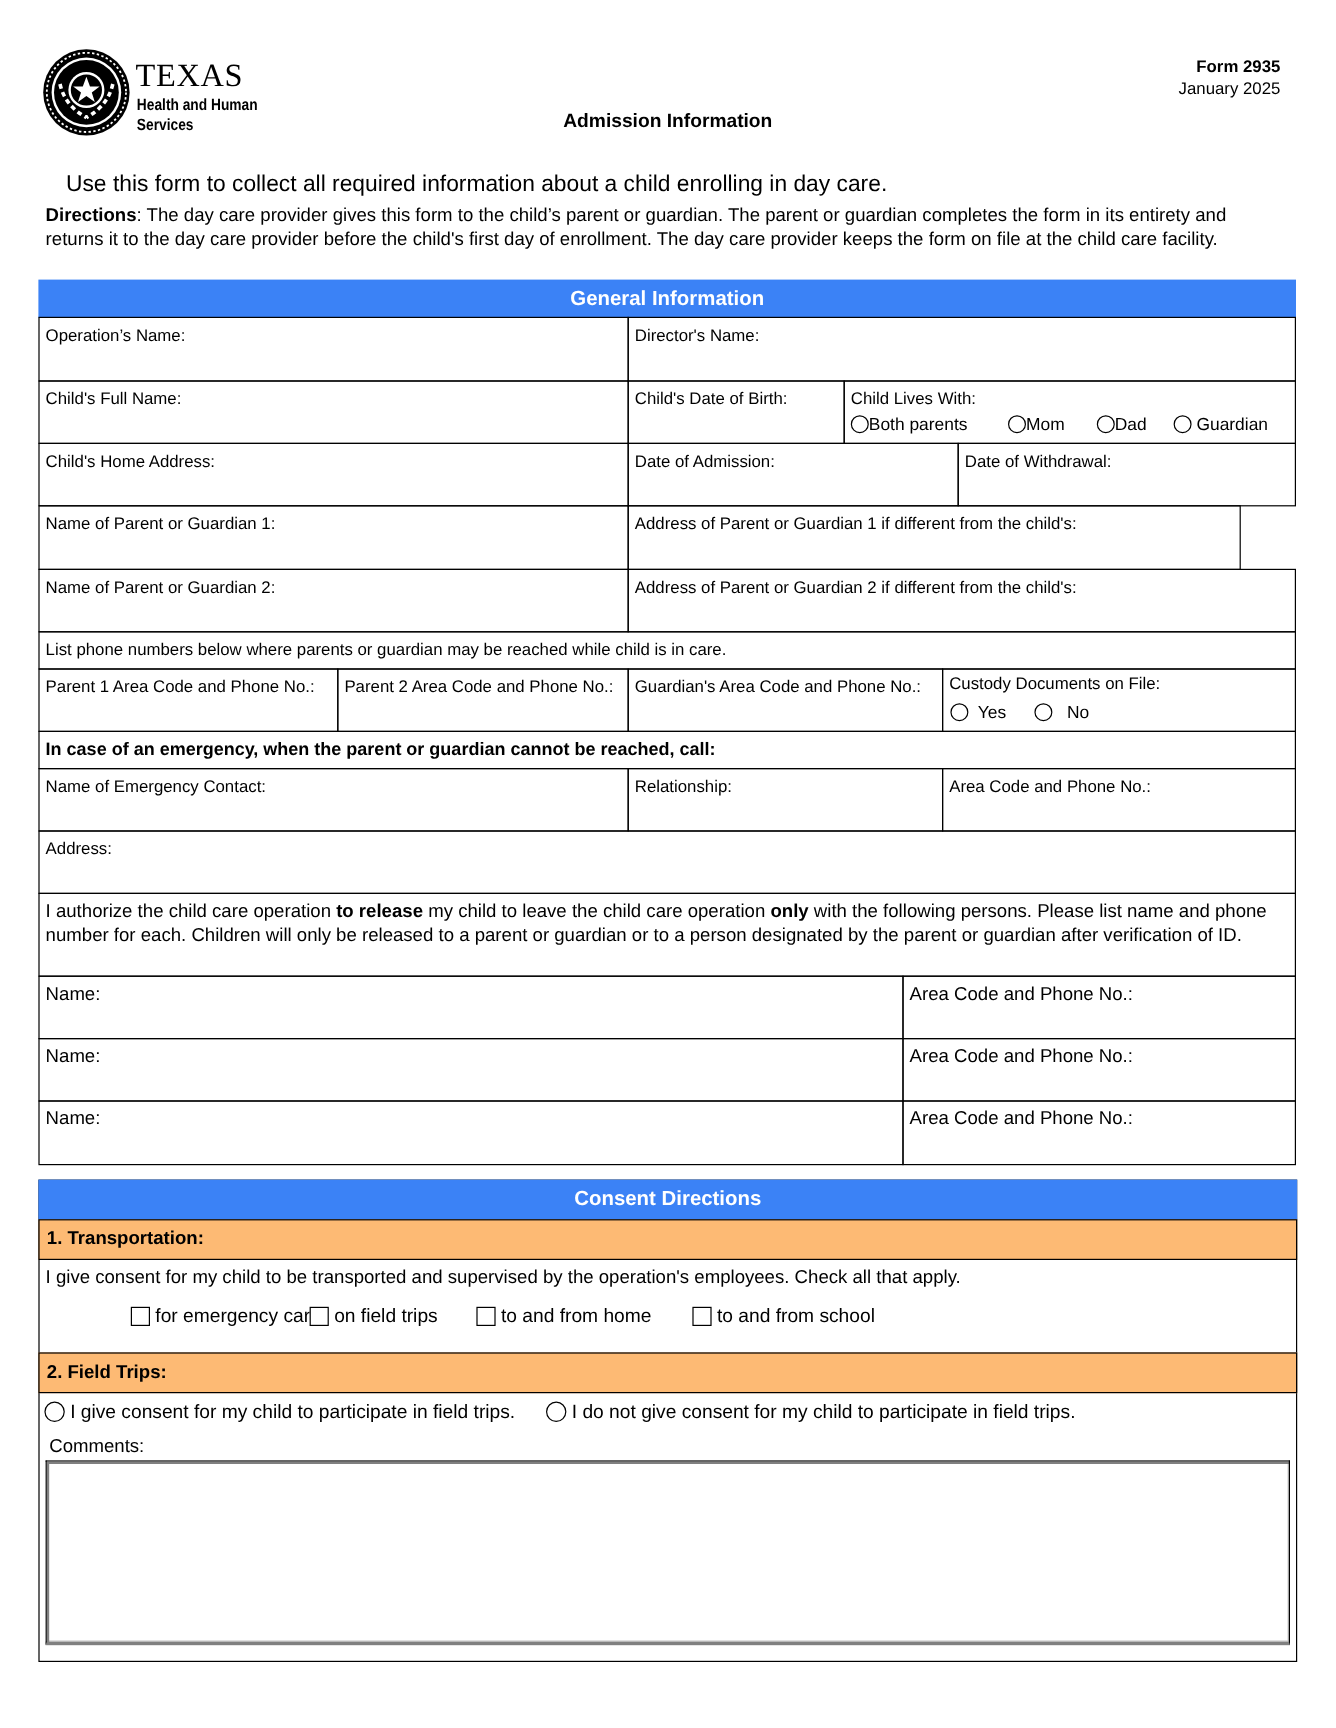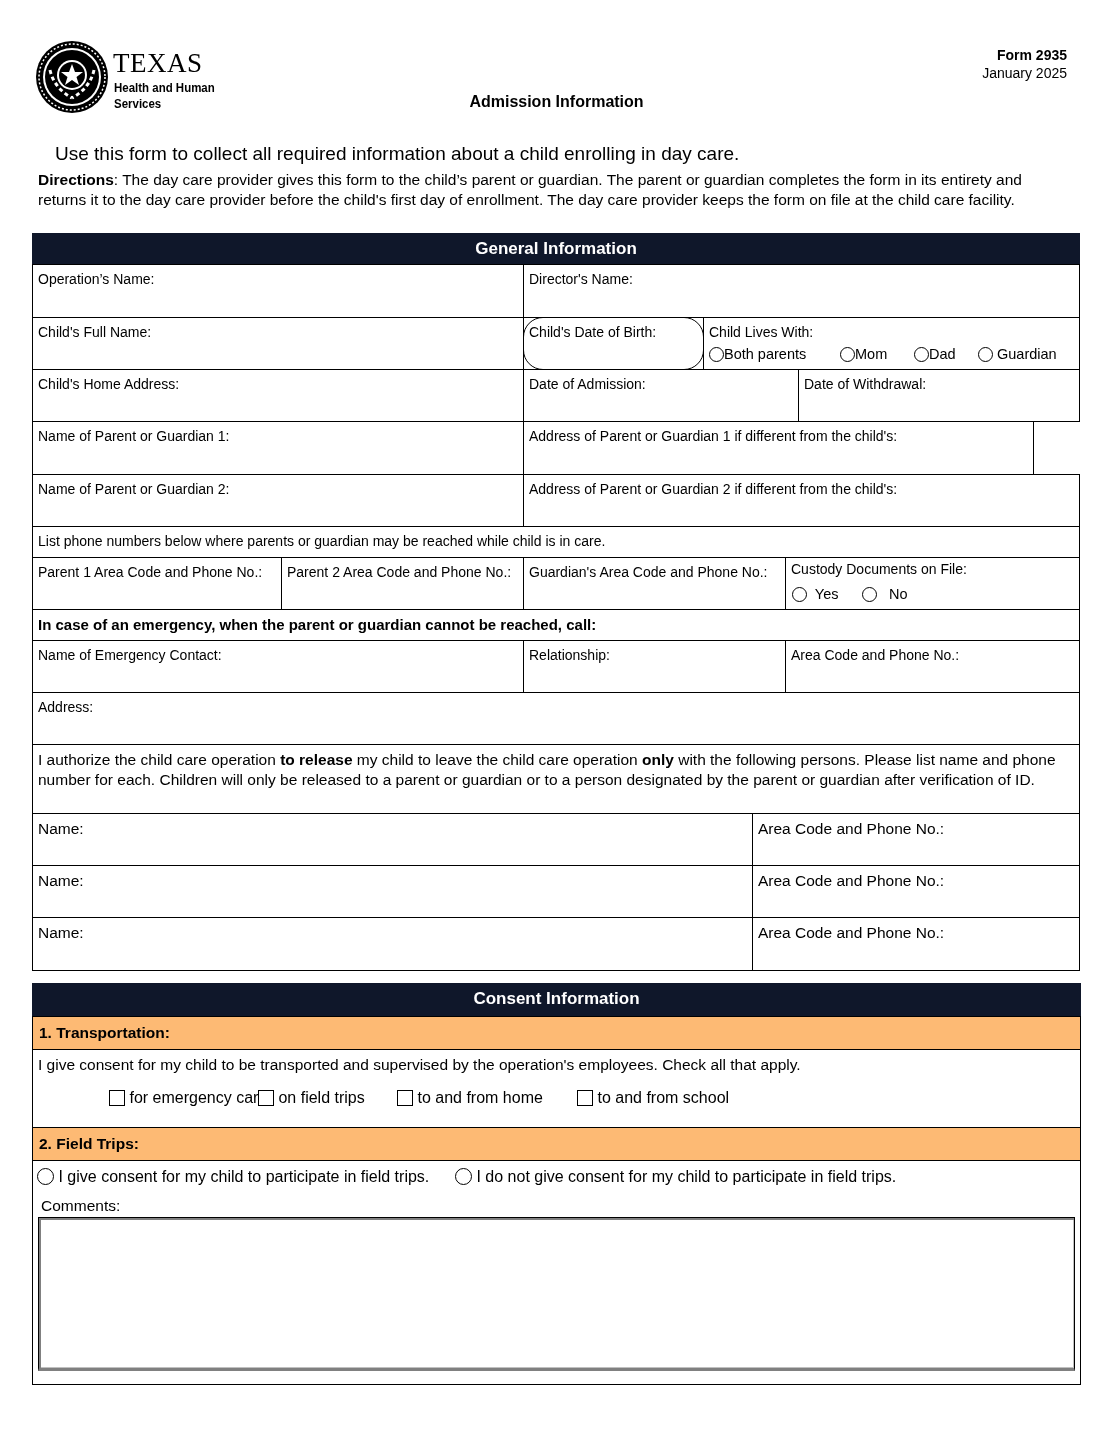--- a/index.html
+++ b/index.html
@@ -7,21 +7,21 @@
   .abs { position:absolute; }
   .logo { left:35px; top:40px; width:200px; height:78px; }
   .seal { position:absolute; left:0; top:0; width:74px; height:74px; }
   .logo-texas { position:absolute; left:78px; top:8px; font-family:"Liberation Serif", serif; font-size:27px; letter-spacing:0.5px; }
   .logo-sub { position:absolute; left:79px; top:40px; font-size:13.5px; font-weight:bold; line-height:16px; font-family:"Liberation Sans", sans-serif; transform:scaleX(0.85); transform-origin:left top; }
   .form-no { right:46px; top:47px; font-size:14px; font-weight:bold; text-align:right; }
   .form-date { right:46px; top:65px; font-size:14px; text-align:right; }
   .title { left:0; width:1113px; top:93px; text-align:center; font-size:16px; font-weight:bold; }
   .intro { left:38px; top:143px; font-size:19px;margin-left:17px; }
   .directions { left:38px; top:170px; width:1020px; font-size:15.5px; line-height:19.5px; }
-  .section-bar { left:32px; width:1048px; height:32px; background:#0f172a; color:#fff; font-weight:bold; font-size:17px; text-align:center; line-height:32px; }
+  .section-bar { left:32px; width:1048px; height:32px; background:#3b82f6; color:#fff; font-weight:bold; font-size:17px; text-align:center; line-height:32px; }
   .sub-bar { left:32px; width:1046px; height:32px; background:#fdba74; border:1px solid #000; font-weight:bold; font-size:15.5px; line-height:32px; padding-left:6px; box-sizing:border-box; width:1049px; }
   .cell { position:absolute; border:1px solid #000; box-sizing:border-box; }
   .lbl { position:absolute; left:5px; top:6px; font-size:14px; white-space:nowrap; }
   .lbl-lg { font-size:15.5px; }
   .radio { display:inline-block; width:15px; height:15px; border:1px solid #000; border-radius:50%; vertical-align:-3px; box-sizing:border-box; background:#fff; }
   .check { display:inline-block; width:16px; height:16px; border:1px solid #000; vertical-align:-3px; box-sizing:border-box; background:#fff; }
   .opt { position:absolute; font-size:14.5px; white-space:nowrap; }
   .opt-lg { font-size:16px; }
   .comments-box { left:38px; top:1217px; width:1037px; height:154px; border:1px solid #000; box-shadow: inset 2px 2px 0 #808080, inset -1px -1px 0 #c0c0c0; box-sizing:border-box; border-bottom:3px solid #808080; }
 </style>
@@ -57,21 +57,21 @@
 <div class="cell" style="left:32px;top:264px;width:492px;height:54px;">
   <span class="lbl">Operation’s Name:</span>
 </div>
 <div class="cell" style="left:523px;top:264px;width:557px;height:54px;">
   <span class="lbl">Director's Name:</span>
 </div>
 
 <div class="cell" style="left:32px;top:317px;width:492px;height:53px;">
   <span class="lbl">Child's Full Name:</span>
 </div>
-<div class="cell" style="left:523px;top:317px;width:181px;height:53px;border-radius:20px;">
+<div class="cell" style="left:523px;top:317px;width:181px;height:53px;">
   <span class="lbl">Child's Date of Birth:</span>
 </div>
 <div class="cell" style="left:703px;top:317px;width:377px;height:53px;">
   <span class="lbl">Child Lives With:</span>
   <span class="opt" style="left:5px;top:28px;"><span class="radio"></span><span>Both parents</span></span>
   <span class="opt" style="left:136px;top:28px;"><span class="radio"></span><span>Mom</span></span>
   <span class="opt" style="left:210px;top:28px;"><span class="radio"></span><span>Dad</span></span>
   <span class="opt" style="left:274px;top:28px;"><span class="radio"></span> <span>Guardian</span></span>
 </div>
 
@@ -153,21 +153,21 @@
   <span class="lbl lbl-lg">Area Code and Phone No.:</span>
 </div>
 <div class="cell" style="left:32px;top:917px;width:721px;height:54px;">
   <span class="lbl lbl-lg">Name:</span>
 </div>
 <div class="cell" style="left:752px;top:917px;width:328px;height:54px;">
   <span class="lbl lbl-lg">Area Code and Phone No.:</span>
 </div>
 
 <div class="cell" style="left:32px;top:983px;width:1049px;height:402px;"></div>
-<div class="abs section-bar" style="top:983px;height:34px;line-height:32px;width:1049px;">Consent Information</div>
+<div class="abs section-bar" style="top:983px;height:34px;line-height:32px;width:1049px;">Consent Directions</div>
 
 <div class="abs sub-bar" style="top:1016px;height:34px;">1. Transportation:</div>
 <div class="abs" style="left:38px;top:1056px;font-size:15.5px;">I give consent for my child to be transported and supervised by the operation's employees. Check all that apply.</div>
 
 <span class="opt opt-lg" style="left:65px;top:1089px;padding-left:44px;"><span class="check"></span> <span>for emergency care</span></span>
 <span class="opt opt-lg" style="left:258px;top:1089px;"><span class="check"></span> <span>on field trips</span></span>
 <span class="opt opt-lg" style="left:397px;top:1089px;"><span class="check"></span> <span>to and from home</span></span>
 <span class="opt opt-lg" style="left:577px;top:1089px;"><span class="check"></span> <span>to and from school</span></span>
 
 <div class="abs sub-bar" style="top:1127px;height:34px;">2. Field Trips:</div>

